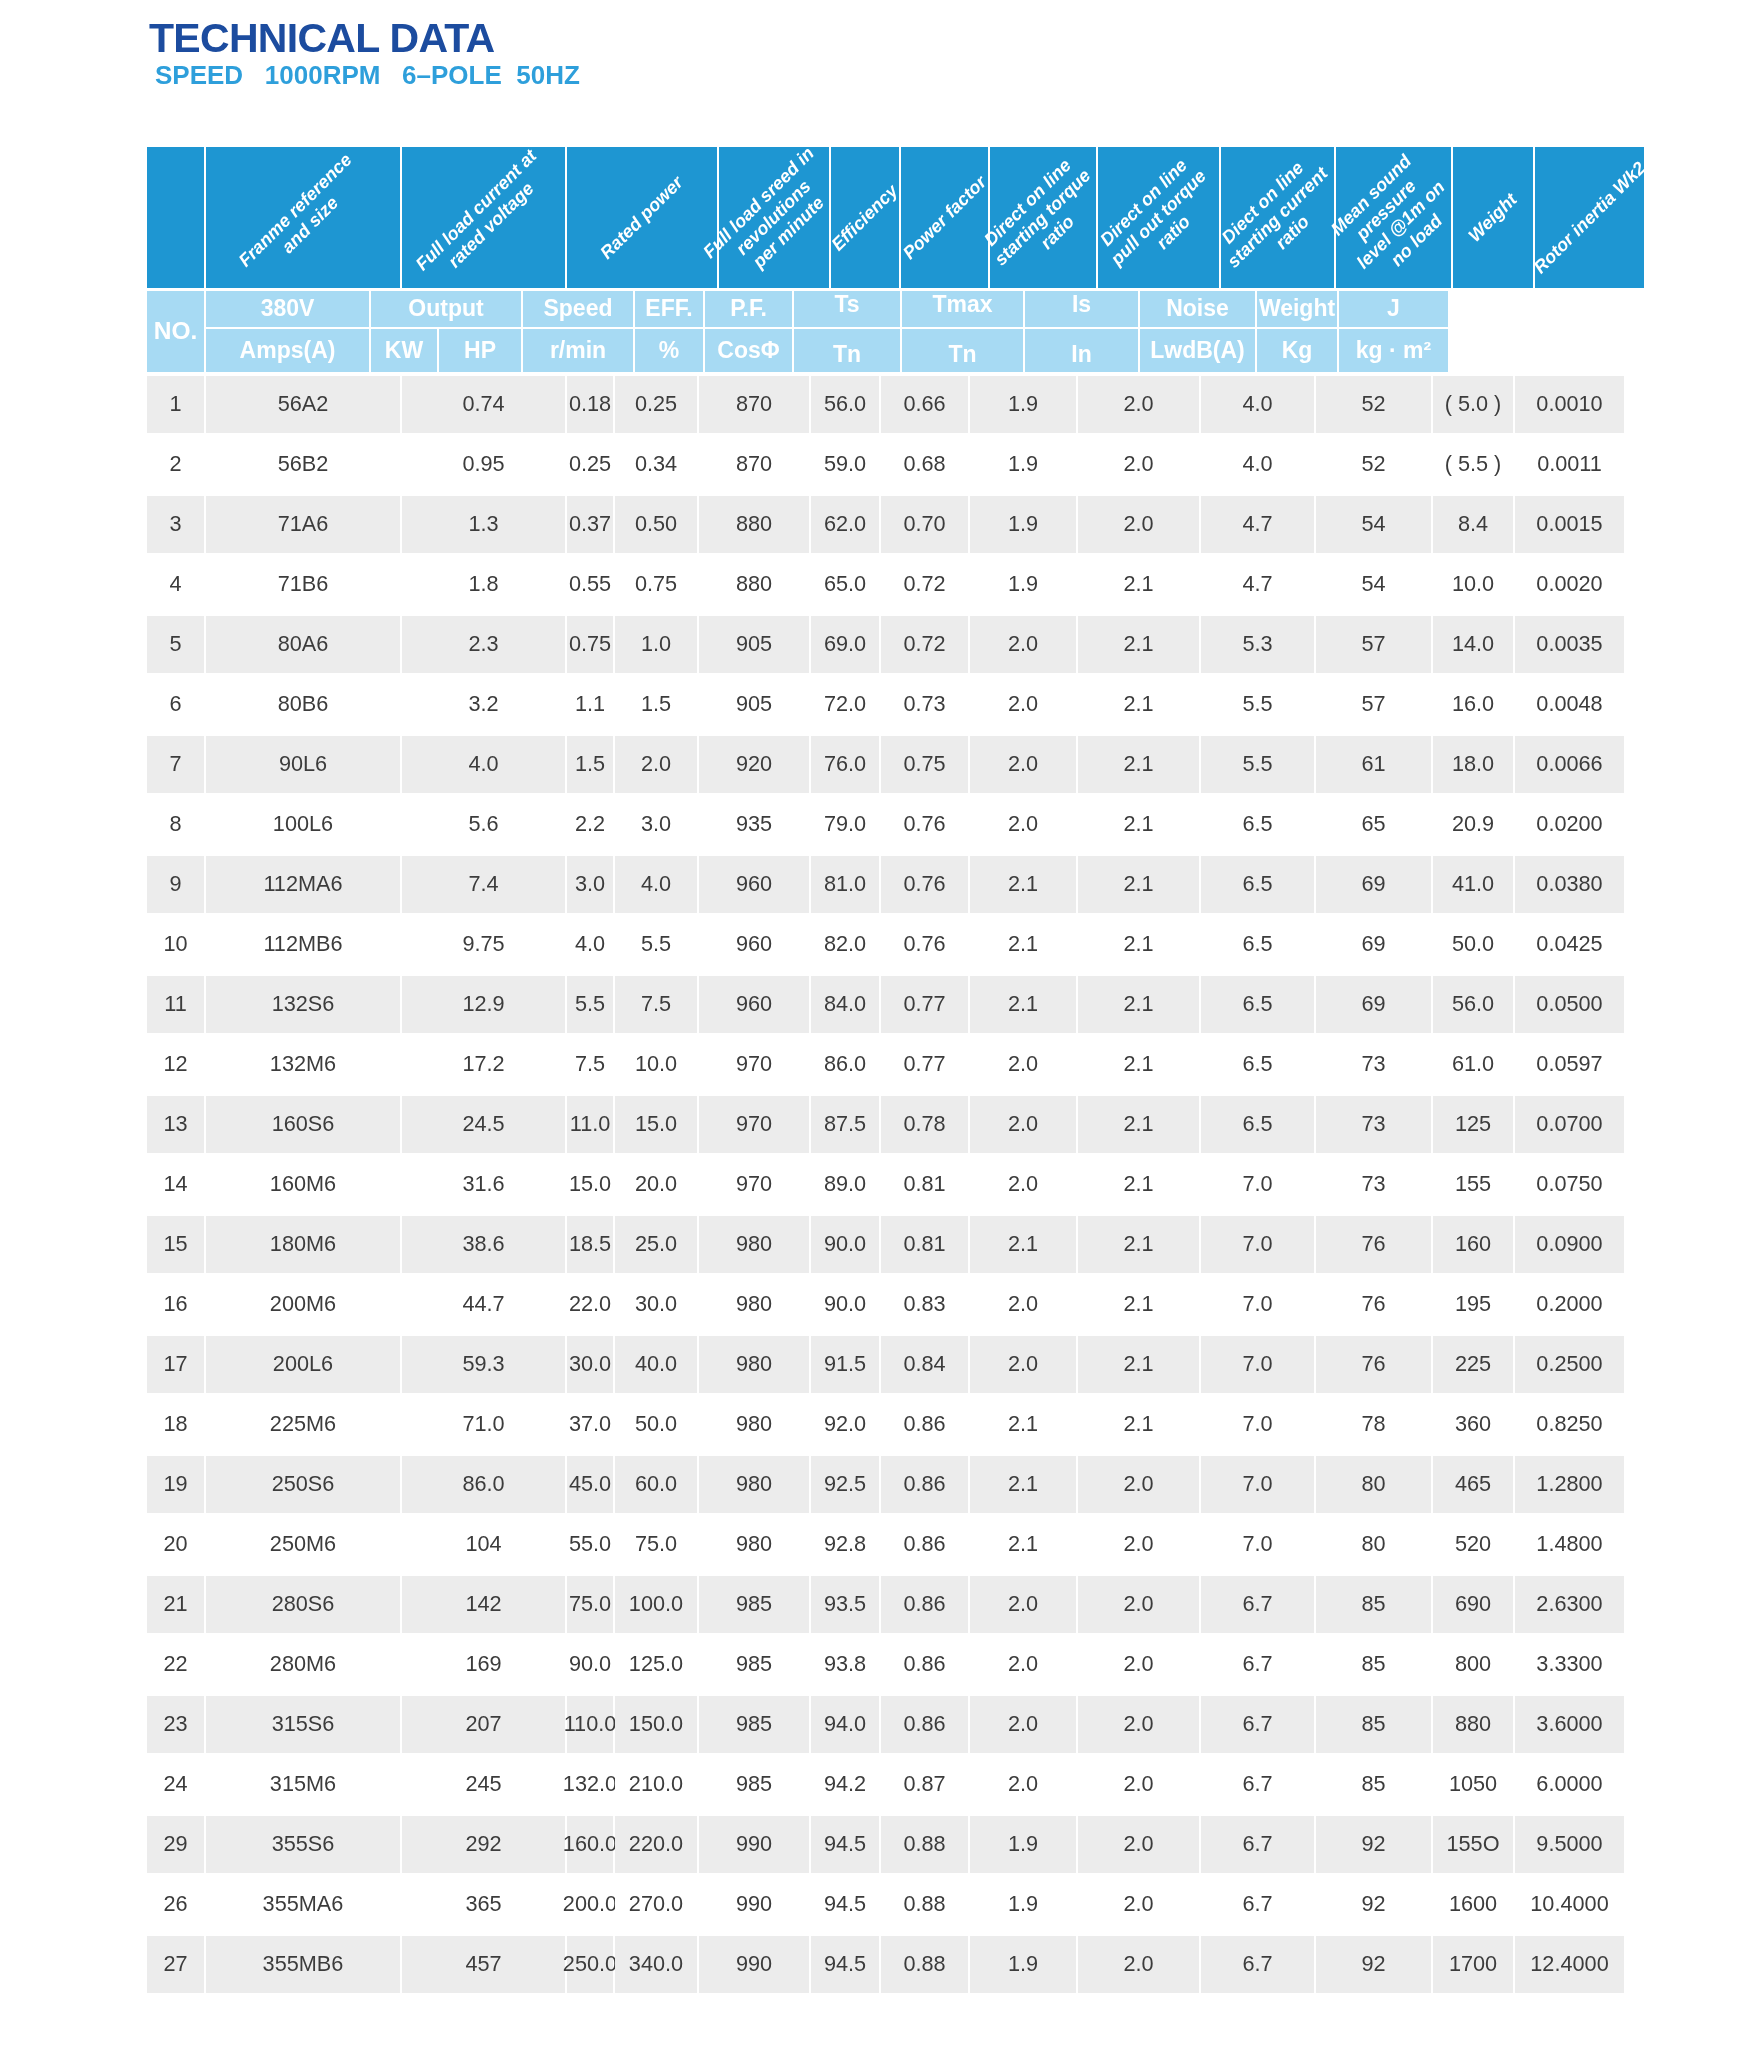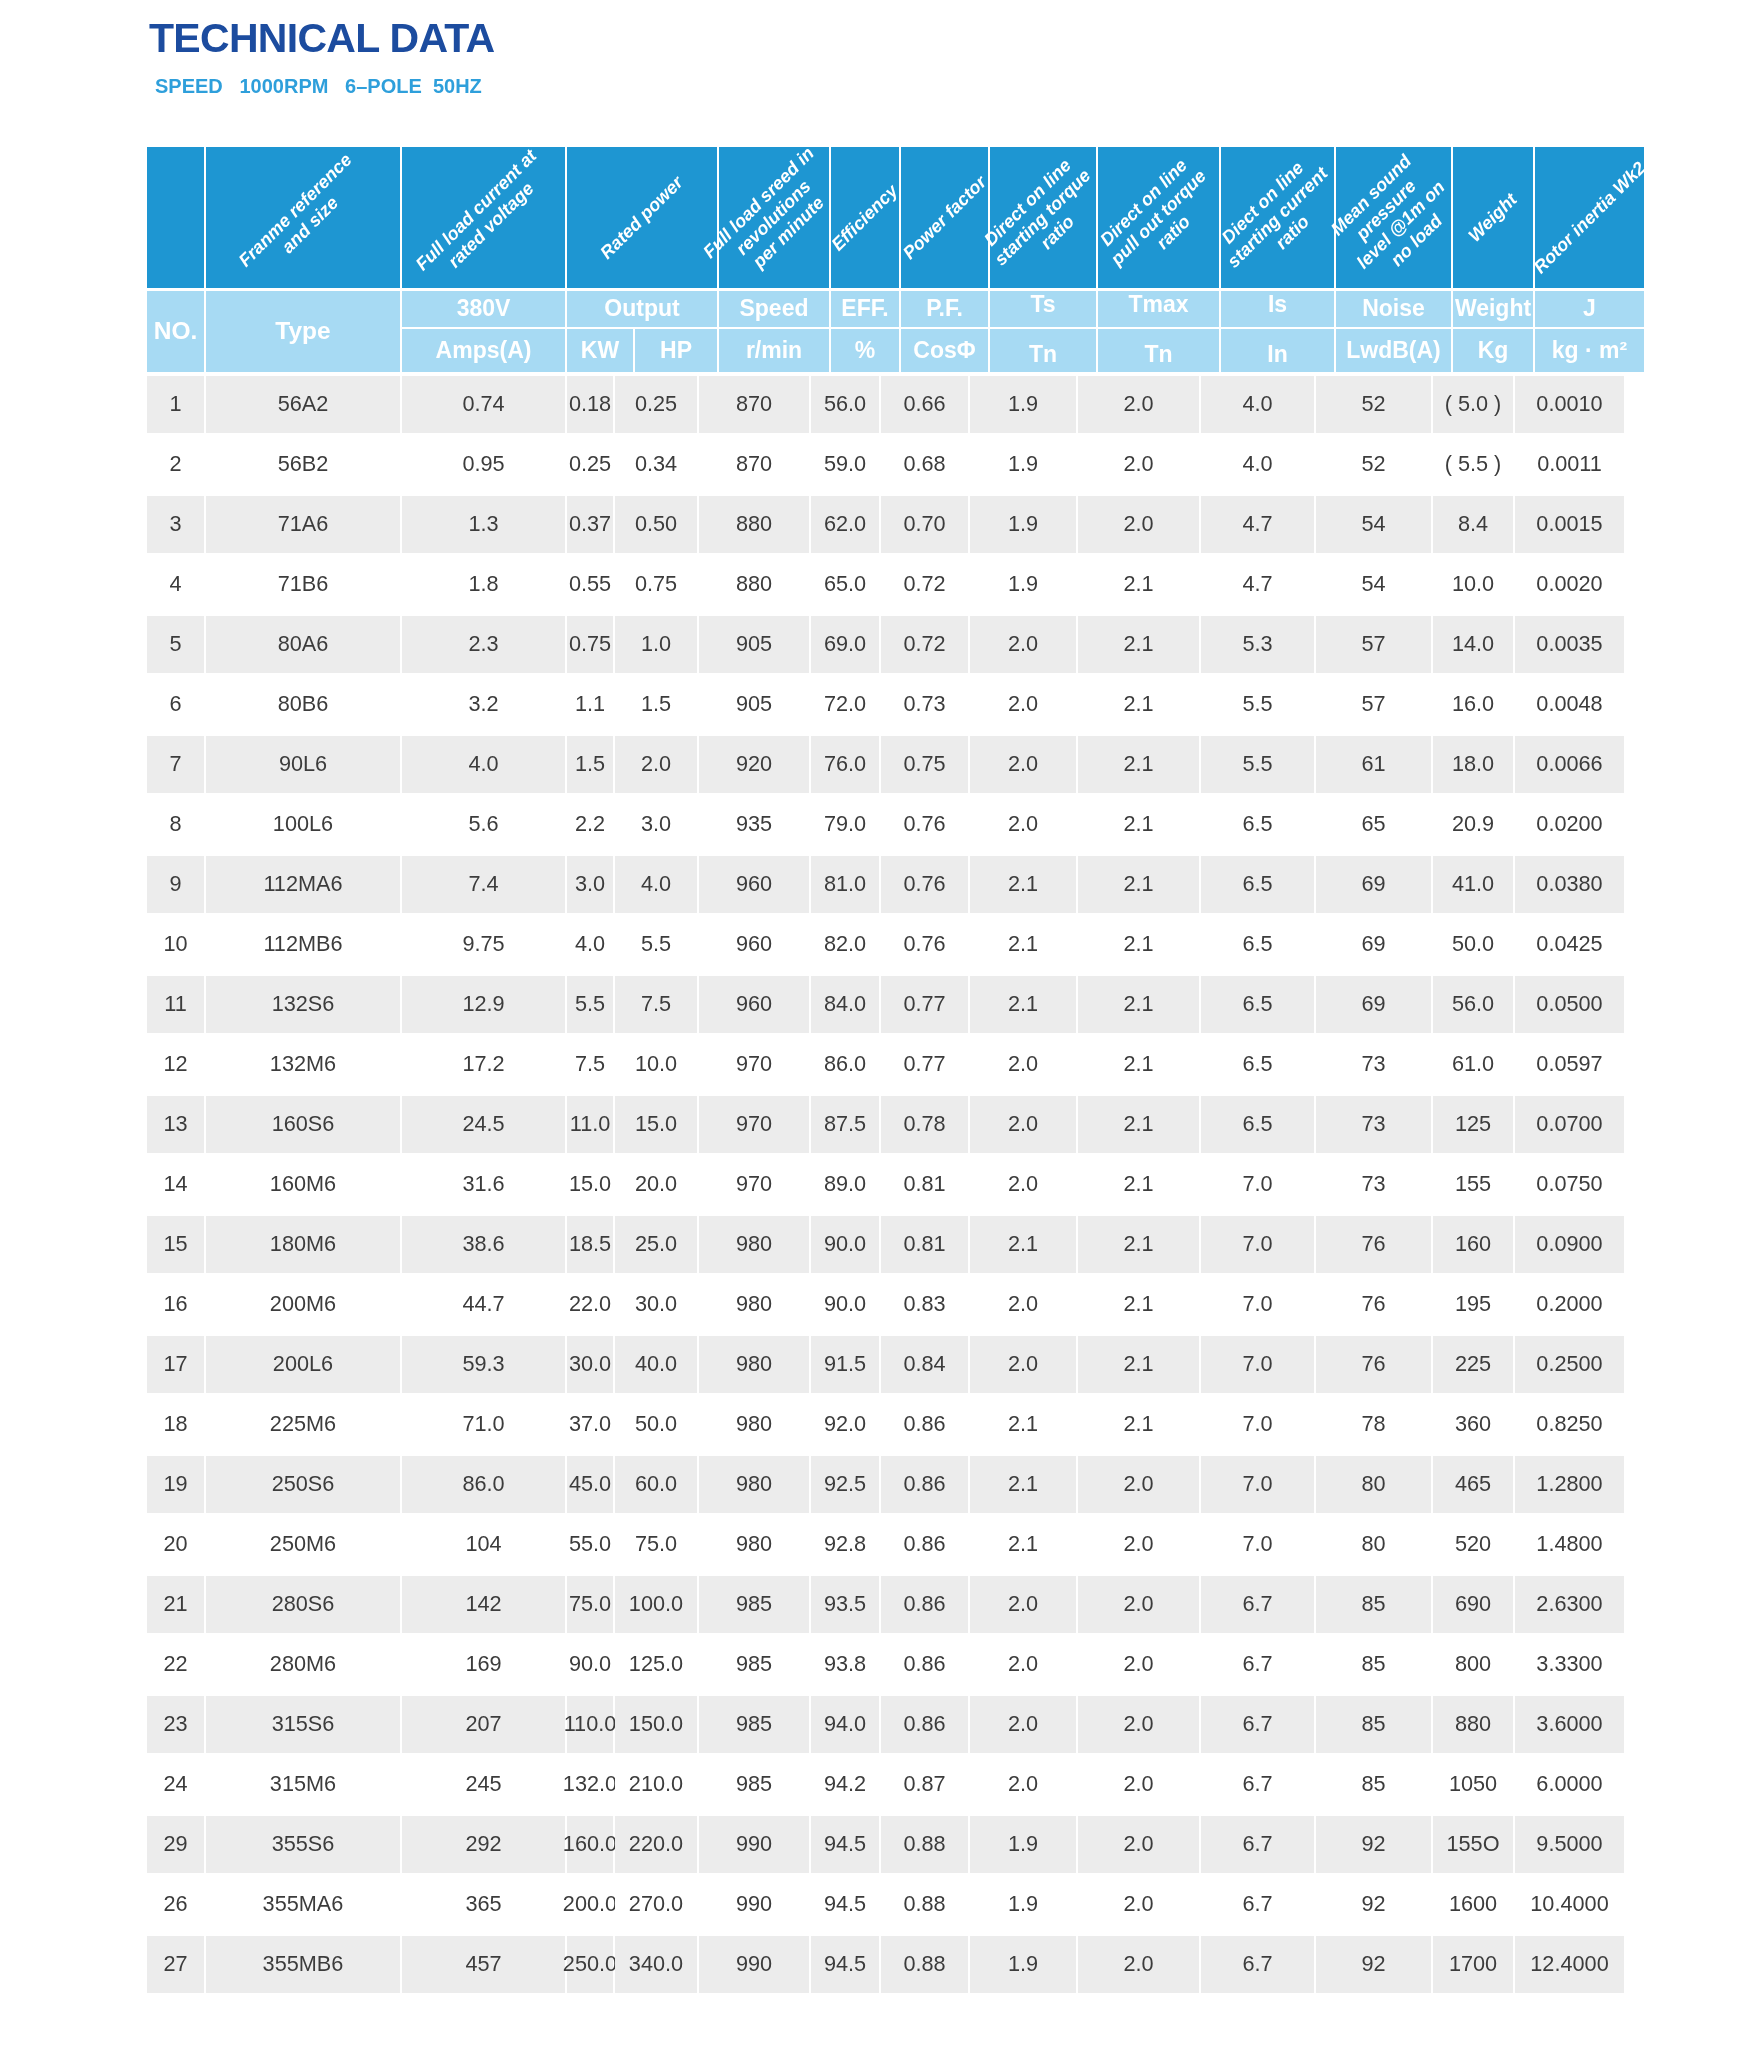--- a/index.html
+++ b/index.html
@@ -1,21 +1,21 @@
 <!DOCTYPE html>
 <html style="font-size:11.2px"><head>
 <meta charset="utf-8">
 <style>
   html,body{margin:0;padding:0;background:#fff;}
   body{width:1758px;height:2066px;position:relative;overflow:hidden;
        font-family:"Liberation Sans",sans-serif;}
   .page-title{position:absolute;left:149px;top:15.4px;font-size:41px;font-weight:bold;
        letter-spacing:-0.7px;color:#1C4C9F;}
-  .page-subtitle{position:absolute;left:155px;top:60px;font-size:20px;font-weight:bold;
-       color:#2E9FDB;white-space:pre;margin-top:15px;}
+  .page-subtitle{position:absolute;left:155px;top:60px;font-size:26px;font-weight:bold;
+       color:#2E9FDB;white-space:pre;}
   .tbl{position:absolute;left:147px;top:147px;width:1497px;}
   .hdr-dark{display:flex;height:141px;margin-bottom:2.8px;}
   .hdr-dark .hcell{background:#1E96D2;border-right:2.1px solid #fff;position:relative;
        box-sizing:border-box;overflow:visible;}
   .hdr-dark .hcell:last-child{border-right:none;}
   .rot{position:absolute;left:50%;top:50%;transform:translate(-50%,-50%) rotate(-45deg);
        color:#fff;font-weight:bold;font-style:italic;font-size:18px;line-height:1.18;
        text-align:center;white-space:pre-line;width:max-content;}
   .hdr-sub{display:flex;height:81px;margin-bottom:4.2px;}
   .hdr-sub .scol{background:#A7DAF3;border-right:2.1px solid #fff;box-sizing:border-box;
@@ -104,23 +104,20 @@
       </div>
       <div class="hcell col-j">
         <span class="rot">Rotor inertia Wk2</span>
       </div>
     </div>
 
     <div class="hdr-sub">
       <div class="scol col-no">
         <div class="span2">NO.</div>
       </div>
-      <div class="scol col-type">
-        <div class="span2">Type</div>
-      </div>
       <div class="scol col-amps">
         <div class="half-top">380V</div>
         <div class="half-bot">Amps(A)</div>
       </div>
       <div class="scol col-output">
         <div class="half-top">Output</div>
         <div class="kwhp">
           <div class="kw">KW</div>
           <div class="hp">HP</div>
         </div>

